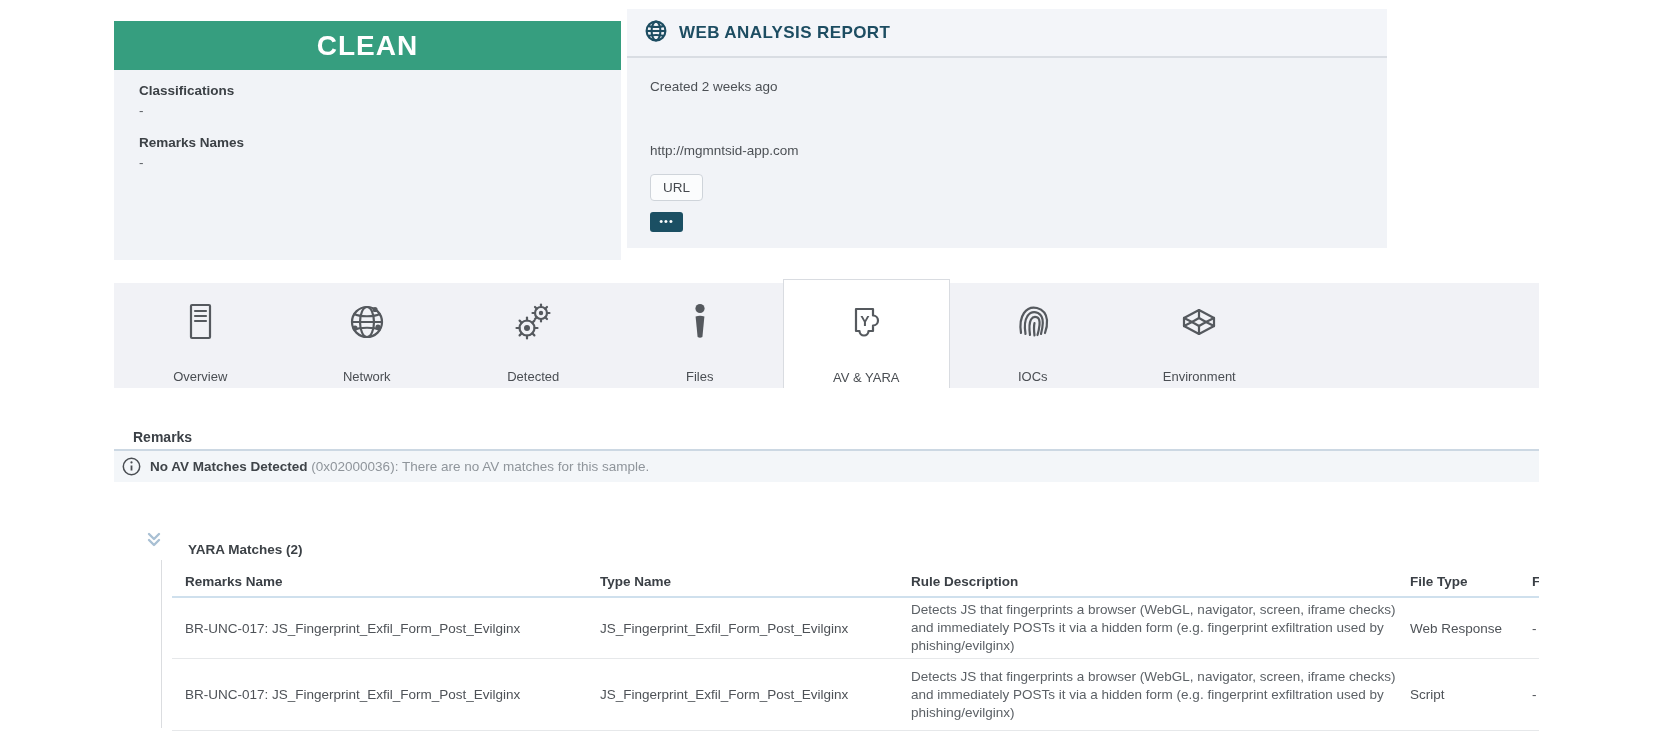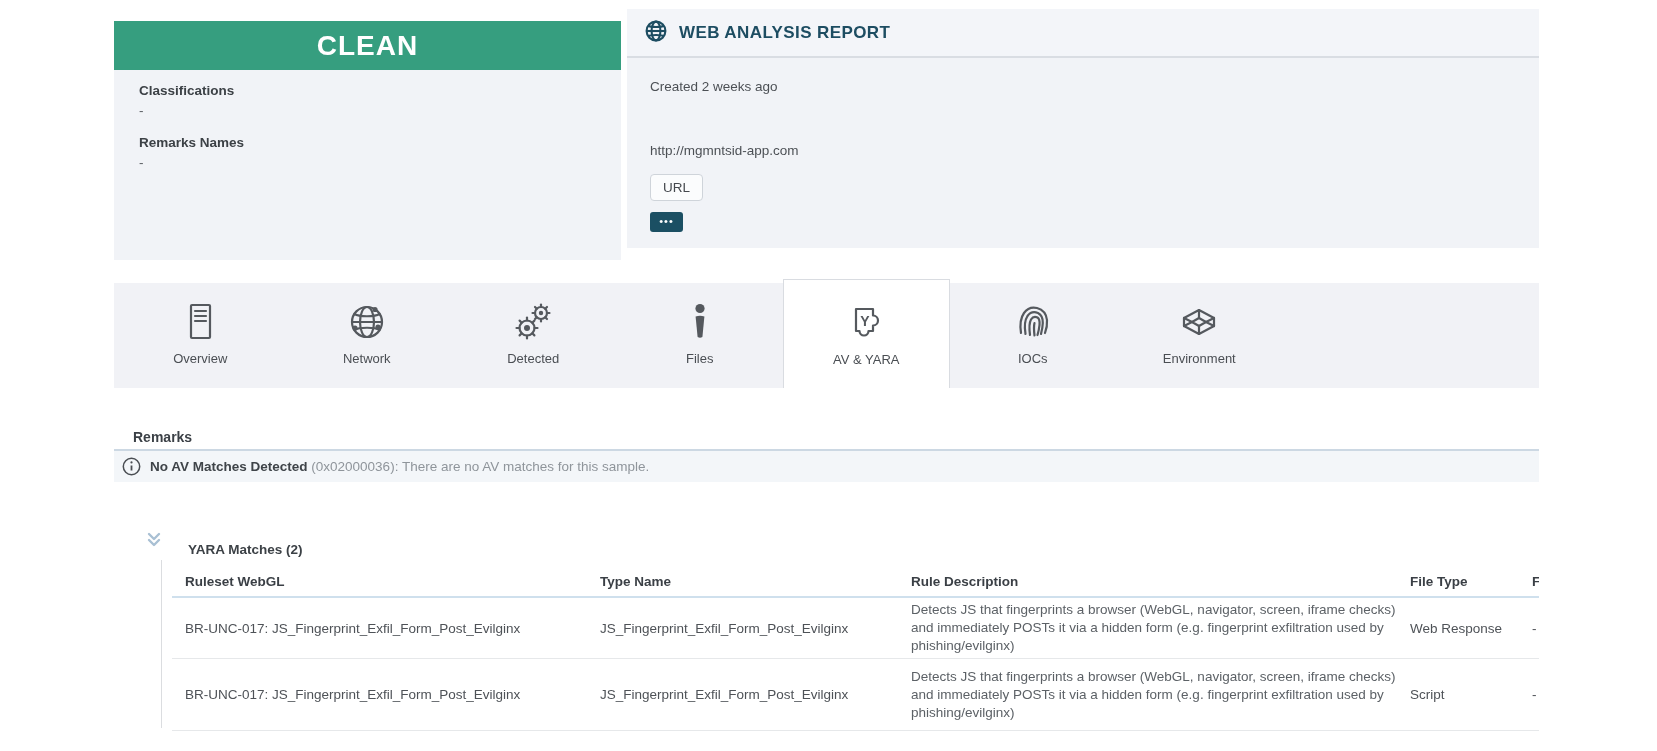--- a/index.html
+++ b/index.html
@@ -9,40 +9,40 @@
 
   
   .verdict-panel { position:absolute; left:114px; top:21px; width:507px; height:239px; background:#f1f3f7; }
   .verdict-banner { height:49px; background:#369e7f; display:flex; align-items:center; justify-content:center; }
   .verdict-banner span { color:#fff; font-size:28px; font-weight:bold; letter-spacing:1px; }
   .verdict-body { padding:13px 0 0 25px; }
   .field-label { font-size:13.5px; font-weight:bold; color:#3c4146; }
   .field-value { font-size:13.5px; color:#5b5f64; margin-top:5px; }
   .field-block { margin-bottom:17px; }
 
-  .report-panel { position:absolute; left:627px; top:9px; width:912px; height:239px; background:#f1f3f7; }
+  .report-panel { position:absolute; left:627px; top:9px; width:760px; height:239px; background:#f1f3f7; }
   .report-header { height:49px; background:#f3f5f9; border-bottom:2px solid #d9dde3; display:flex; align-items:center; padding-left:17px; }
   .report-title { font-size:17px; font-weight:bold; color:#1d4d62; letter-spacing:0.4px; margin-left:11px; }
   .report-body { padding:21px 0 0 23px; position:relative; }
   .created-text { font-size:13.5px; color:#4c5055; }
   .url-text { font-size:13.5px; color:#4c5055; position:absolute; left:23px; top:85px; }
   .type-badge { position:absolute; left:23px; top:116px; height:27px; min-width:51px; padding:0 12px;
     border:1px solid #cfd4da; border-radius:4px; background:#fbfcfd; display:inline-flex; align-items:center;
     justify-content:center; font-size:13.5px; color:#45494e; }
   .more-button { position:absolute; left:23px; top:154px; width:33px; height:20px; background:#1b4f63;
     border-radius:3px; border:none; display:flex; align-items:center; justify-content:center; cursor:pointer; }
   .more-button span { color:#fff; font-size:11px; letter-spacing:1px; line-height:10px; margin-top:-3px; }
 
   
   .tabbar { position:absolute; left:114px; top:283px; width:1425px; height:105px; background:#f1f2f6; }
   .tabs { display:flex; margin-left:3px; height:100%; }
   .tab { width:166.5px; height:100%; display:flex; flex-direction:column; align-items:center;
     justify-content:flex-start; padding-top:16px; cursor:pointer; }
   .tab .ticon { height:46px; display:flex; align-items:center; justify-content:center; }
-  .tab .tlabel { margin-top:6px; font-size:13px; color:#4a4e53; }
+  .tab .tlabel { margin-top:24px; font-size:13px; color:#4a4e53; }
   .tab.active { background:#ffffff; border:1px solid #d9dce1; border-bottom:none; margin-top:-4px;
     padding-top:20px; height:109px; }
   svg.ticon-svg { stroke:#55595e; fill:none; stroke-width:2.2; stroke-linecap:round; stroke-linejoin:round; }
   svg.ticon-svg .fill { fill:#55595e; stroke:none; }
 
   
   .remarks-heading { position:absolute; left:133px; top:429px; font-size:14px; font-weight:bold; color:#3b4046; }
   .remark-band { position:absolute; left:114px; top:449px; width:1425px; height:33px; background:#f3f6f9;
     border-top:2px solid #ccd8e3; display:flex; align-items:center; padding-left:8px; }
   .remark-text { margin-left:9px; font-size:13.5px; }
@@ -249,21 +249,21 @@
       <polyline points="4,3 9,8 14,3"></polyline>
       <polyline points="4,9 9,14 14,9"></polyline>
     </svg>
   </div>
   <div class="yara-heading">YARA Matches (2)</div>
   <div class="indent-line"></div>
 
   <div class="yara-table-clip">
     <div class="yara-grid">
 
-      <div class="ygh pad1">Ruleset WebGL</div>
+      <div class="ygh pad1">Remarks Name</div>
       <div class="ygh">Type Name</div>
       <div class="ygh">Rule Description</div>
       <div class="ygh">File Type</div>
       <div class="ygh">F</div>
 
       <div class="ycell r1 pad1 rname">BR-UNC-017: JS_Fingerprint_Exfil_Form_Post_Evilginx</div>
       <div class="ycell r1 rname">JS_Fingerprint_Exfil_Form_Post_Evilginx</div>
       <div class="ycell r1 desc">Detects JS that fingerprints a browser (WebGL, navigator, screen, iframe checks) and immediately POSTs it via a hidden form (e.g. fingerprint exfiltration used by phishing/evilginx)</div>
       <div class="ycell r1">Web Response</div>
       <div class="ycell r1">-</div>

